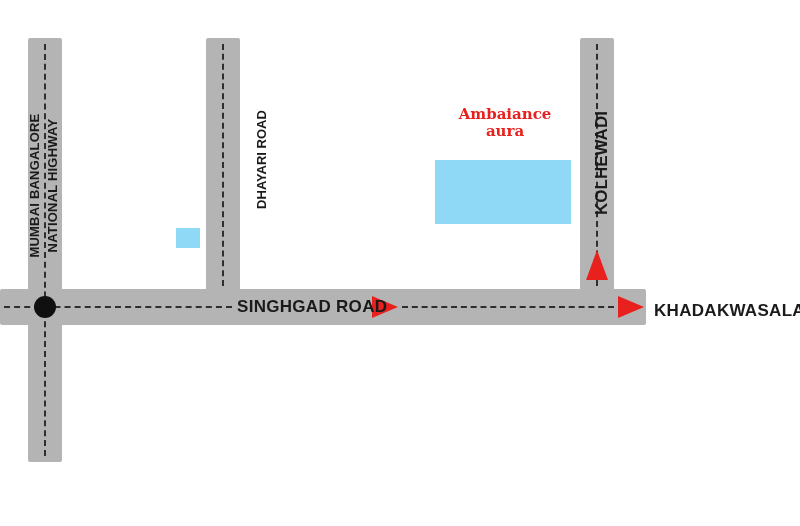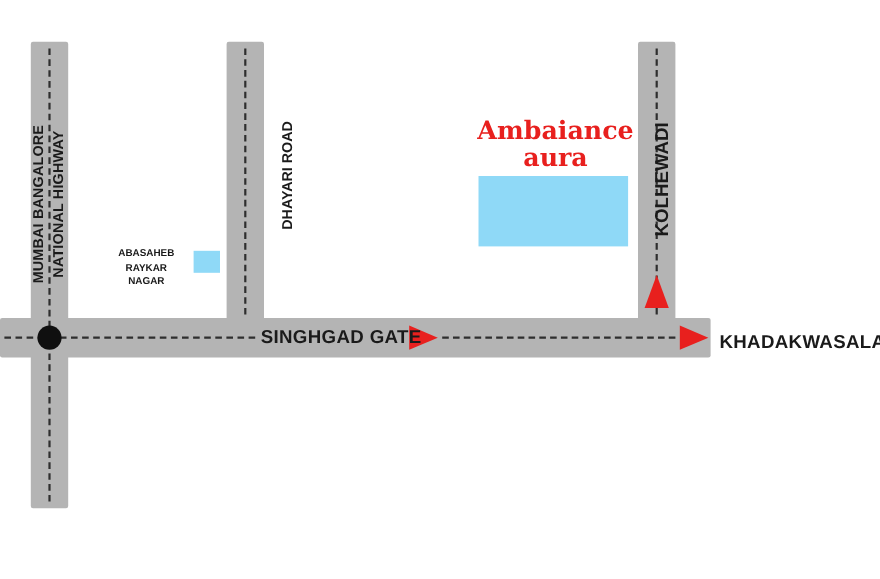--- a/index.html
+++ b/index.html
@@ -37,21 +37,21 @@
     transform-origin: center center;
     text-align: center;
   }
   .lbl-highway   { left: -36px; top: 168px; width: 160px; font-size: 13px; line-height: 1.35; letter-spacing: 0.2px; }
   .lbl-dhayari   { left: 206px; top: 152px; width: 110px; font-size: 13px; }
   .lbl-kolhewadi { left: 552px; top: 155px; width: 100px; font-size: 17px; }
   .lbl-project {
     left: 430px; top: 106px; width: 150px;
     text-align: center;
     font-family: "DejaVu Serif", serif;
-    font-size: 23px;
+    font-size: 15px;
     line-height: 1.1;
     color: var(--red, #e8201e);
   }
   .lbl-abasaheb  { left: 94px;  top: 224px; width: 78px;  font-size: 9px; text-align: center; line-height: 1.4; }
   .lbl-singhgad  { left: 237px; top: 297px; font-size: 17px; letter-spacing: 0.3px; }
   .lbl-khadak    { left: 654px; top: 301px; font-size: 17px; letter-spacing: 0.3px; }
   .lbl-cwprs     { left: 564px; top: 337px; width: 90px; font-size: 17px; text-align: center; line-height: 1.5; }
   .lbl-nanded    { left: 298px; top: 410px; font-size: 17px; letter-spacing: 0.5px; }
 
   .marker-blue {
@@ -110,18 +110,16 @@
 
   <div class="marker-blue project-marker"></div>
   <div class="marker-blue abasaheb-marker"></div>
 
   <div class="label rot lbl-highway">MUMBAI BANGALORE
 NATIONAL HIGHWAY</div>
   <div class="label rot lbl-dhayari">DHAYARI ROAD</div>
   <div class="label rot lbl-kolhewadi">KOLHEWADI</div>
   <div class="label lbl-project">Ambaiance
 aura</div>
-  <div class="label lbl-abasaheb">ABASAHEB RAYKAR
-NAGAR</div>
-  <div class="label lbl-singhgad">SINGHGAD GATE</div>
+  <div class="label lbl-singhgad">SINGHGAD ROAD</div>
   <div class="label lbl-khadak">KHADAKWASALA</div>
 
 </div>
 
 </body></html>

